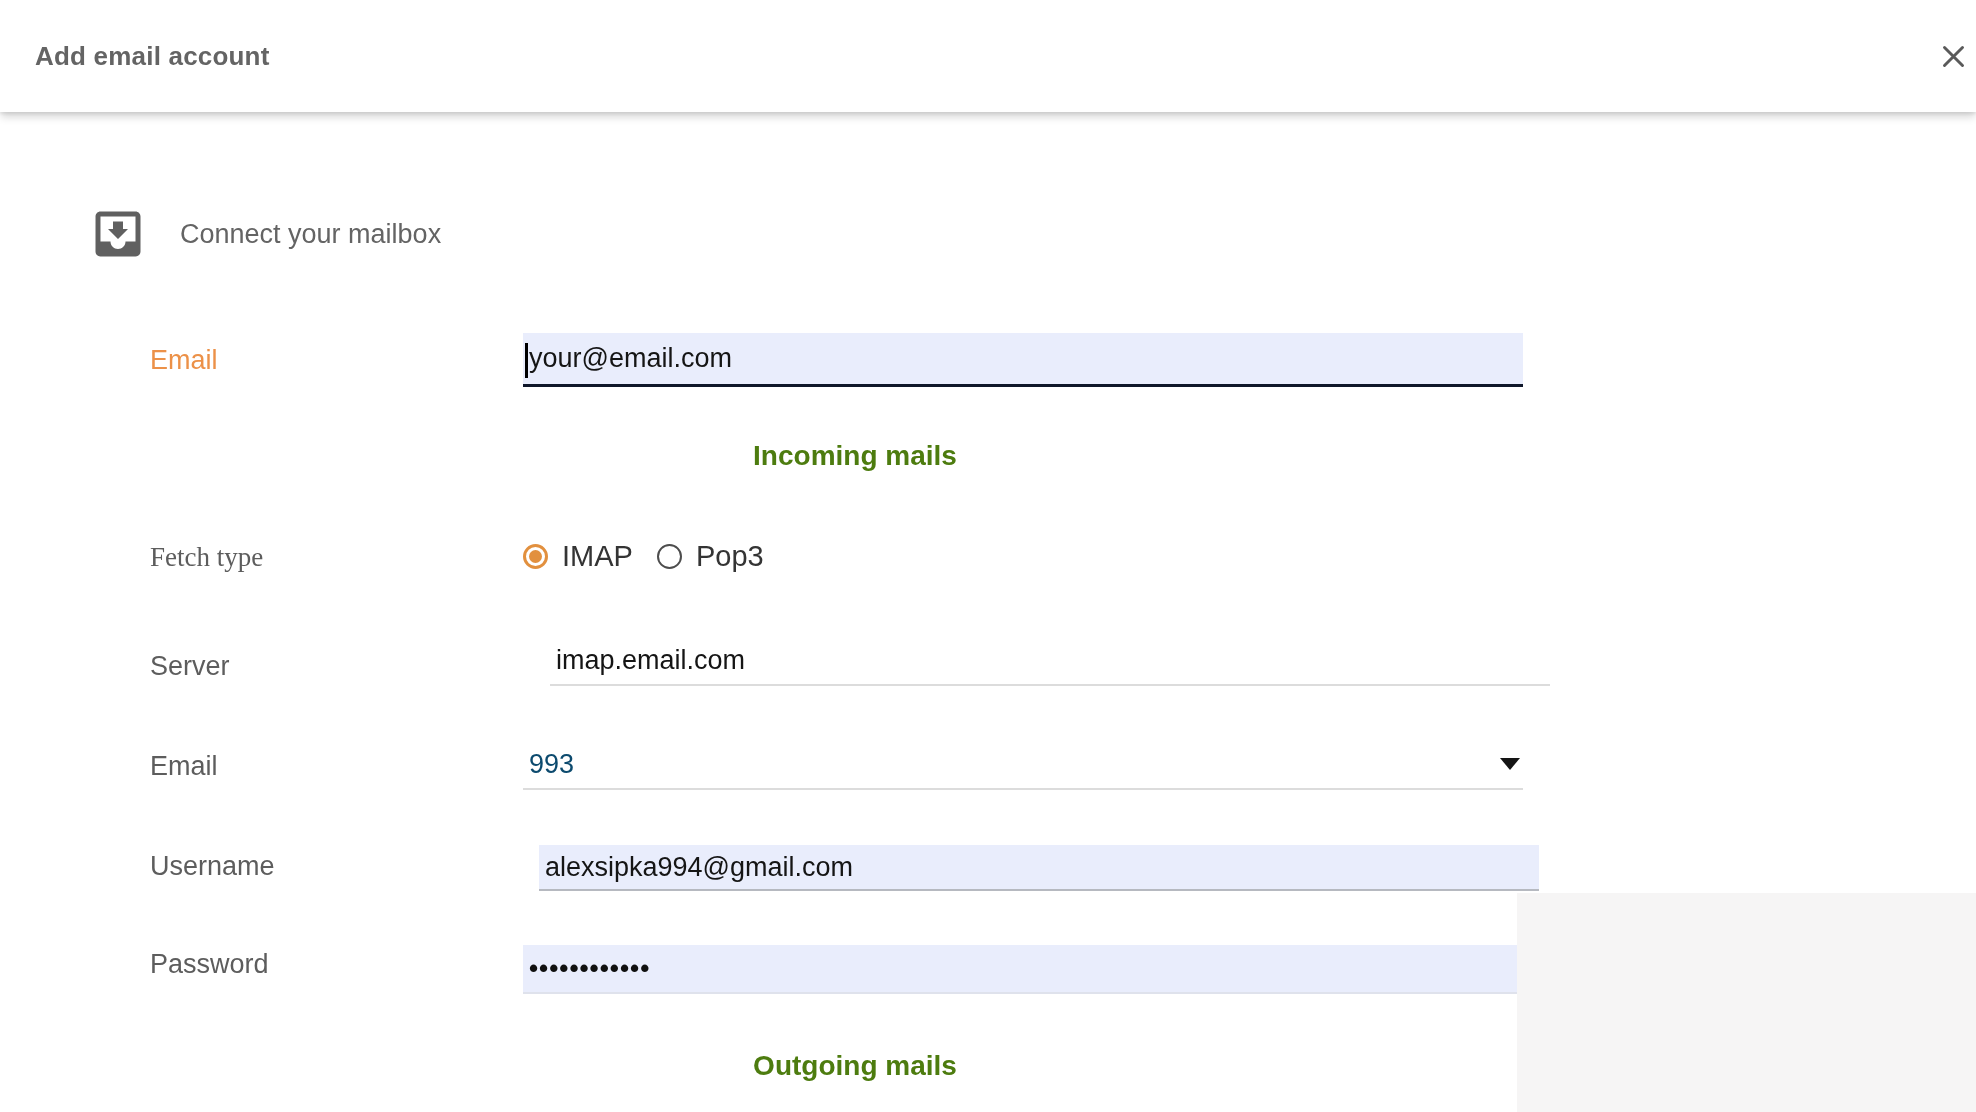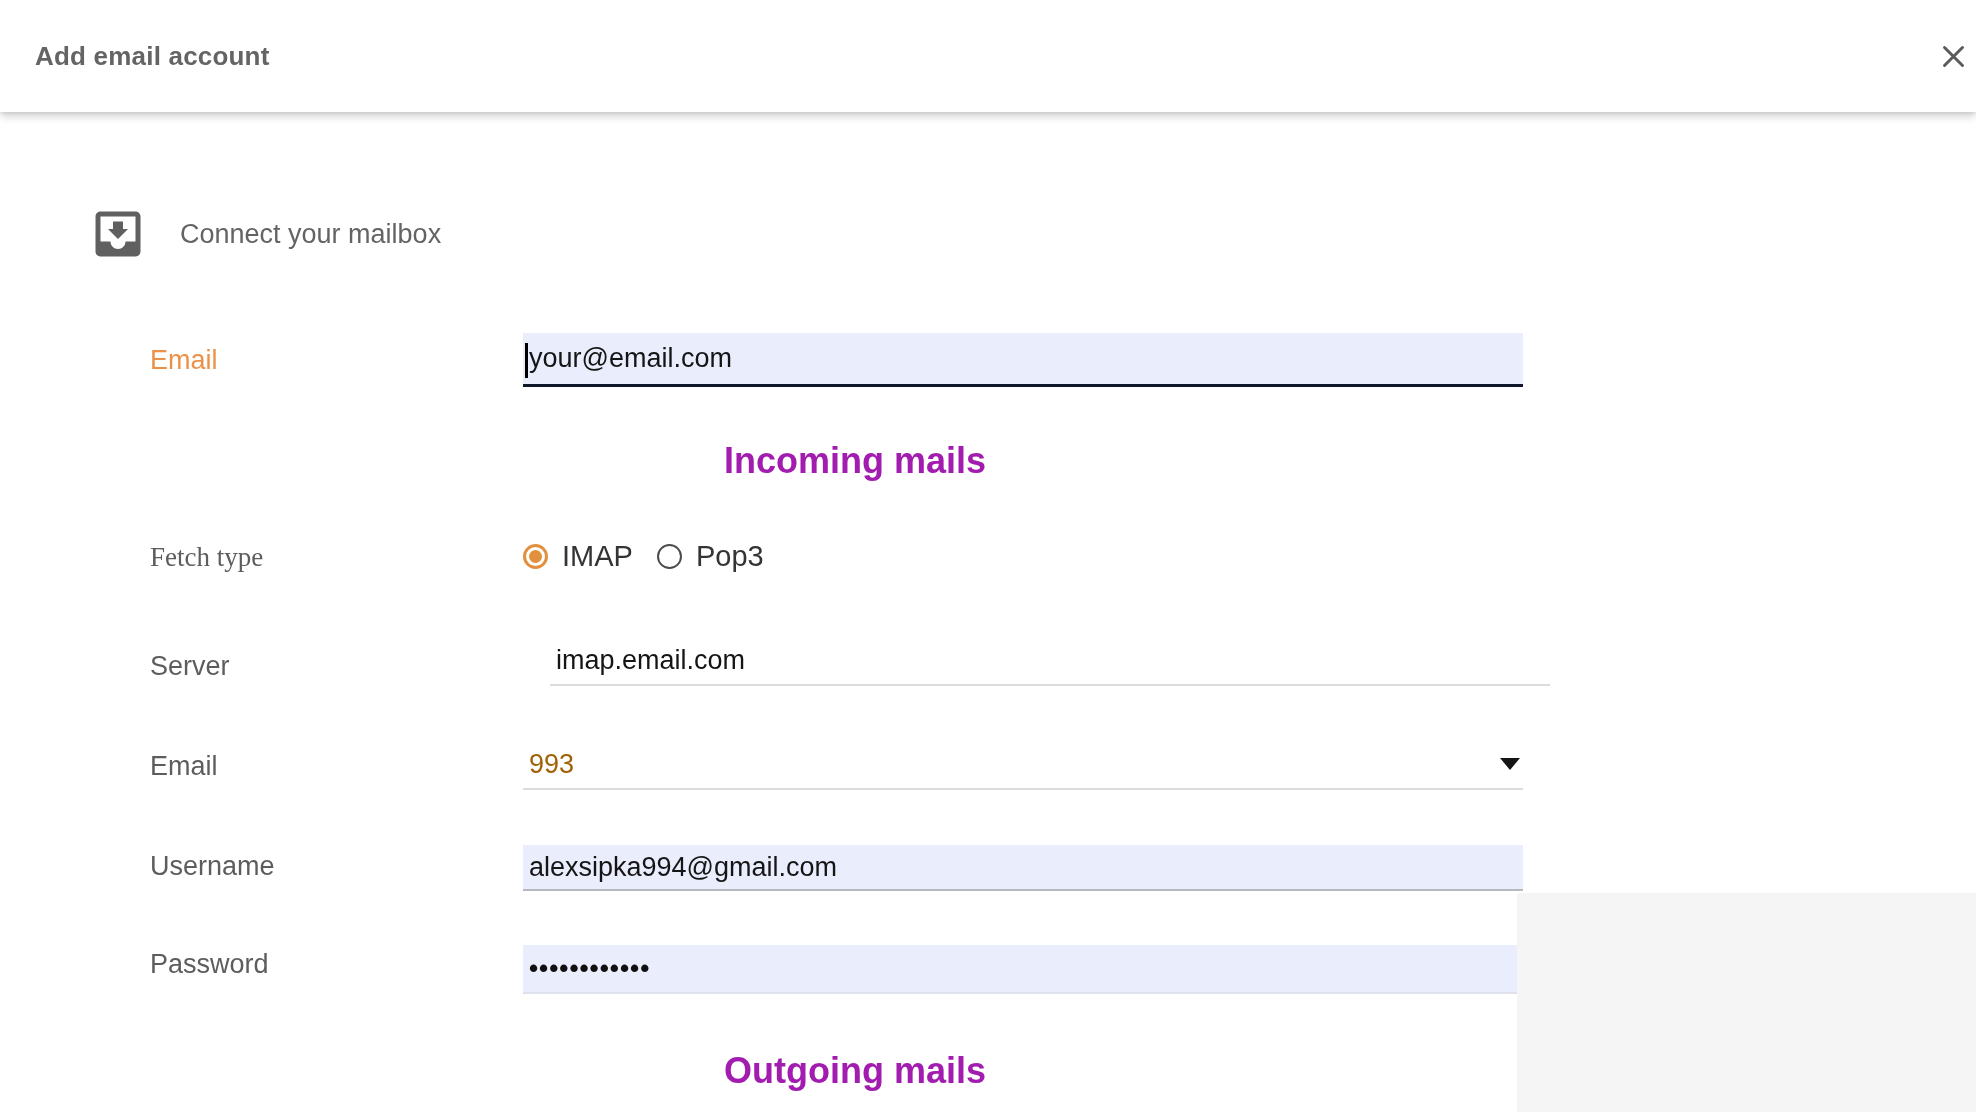--- a/index.html
+++ b/index.html
@@ -55,21 +55,21 @@
     border-bottom:3px solid #0f172a;
   }
   .caret{
     position:absolute; left:525px; top:343px; width:2.5px; height:35px;
     background:#000; z-index:2;
   }
 
   
   .section-heading{
     position:absolute; left:555px; width:600px; text-align:center;
-    font-size:36px; font-weight:bold; color:#a21caf;
+    font-size:28px; font-weight:bold; color:#4d7c0f;
   }
   .heading-incoming{ top:440px; }
   .heading-outgoing{ top:1050px; }
 
   
   .fetch-row{
     position:absolute; left:523px; top:539px; height:34px;
     display:flex; align-items:center;
   }
   .radio-option{ display:flex; align-items:center; cursor:pointer; }
@@ -86,32 +86,33 @@
   .radio-text{ margin-left:14px; font-size:29px; color:#343434; }
 
   
   .input-server{ top:636px; height:50px; border-bottom:2px solid #DCDCDC;margin-left:27px; }
   .port-select{
     position:absolute; left:523px; top:740px; width:1000px; height:50px;
     border-bottom:2px solid #DCDCDC; cursor:pointer;
   }
   .port-value{
     position:absolute; left:6px; top:0; height:48px; display:flex; align-items:center;
-    font-size:27px; color:#a16207;
+    font-size:27px; color:#0c4a6e;
   }
   .dropdown-arrow{
     position:absolute; right:3px; top:18px; width:0; height:0;
     border-left:10px solid transparent; border-right:10px solid transparent;
     border-top:12px solid #141414;
   }
 
   
   .input-username{
     top:845px; height:46px; background:#E9EDFC;
     border-bottom:2px solid #B6B9C0;
+    margin-left:16px;
   }
   .input-password{
     top:945px; height:49px; background:#E9EDFC;
     border-bottom:2px solid #DFE2EC;
     font-size:26px; letter-spacing:1px; font-weight:bold; color:#101010;
   }
 
   
   .label-email{ top:345px; }
   .label-fetch{ top:542px;font-family:Liberation Serif, serif; }

